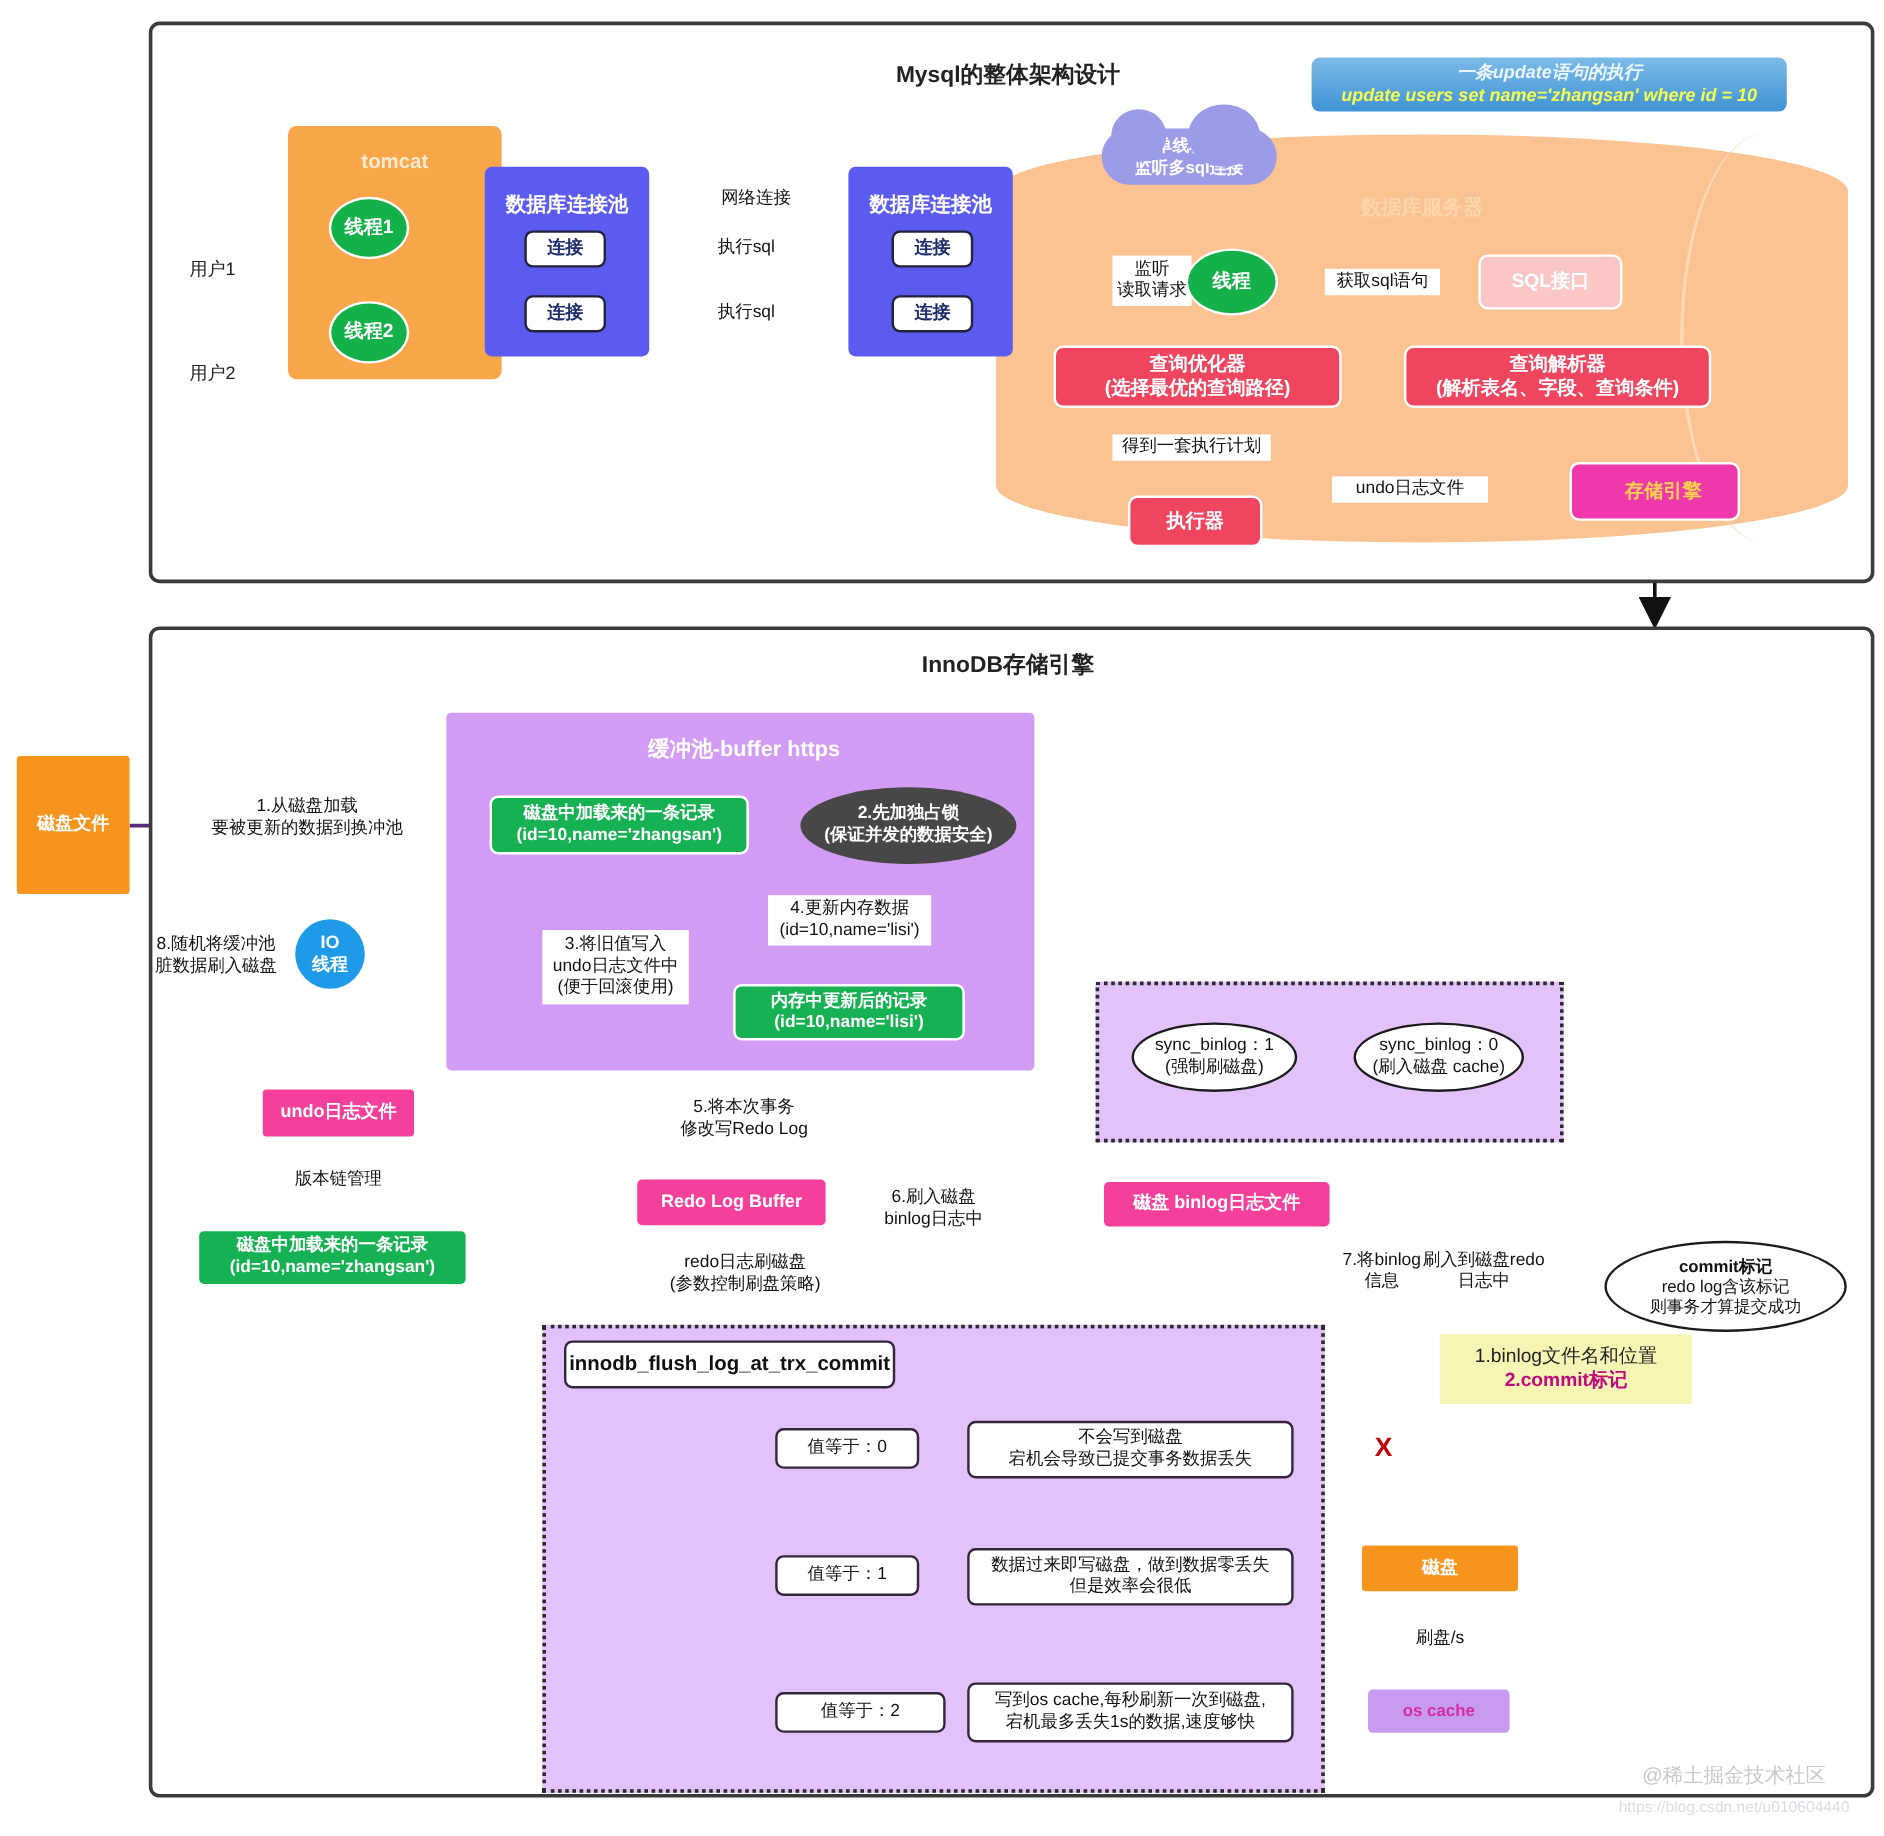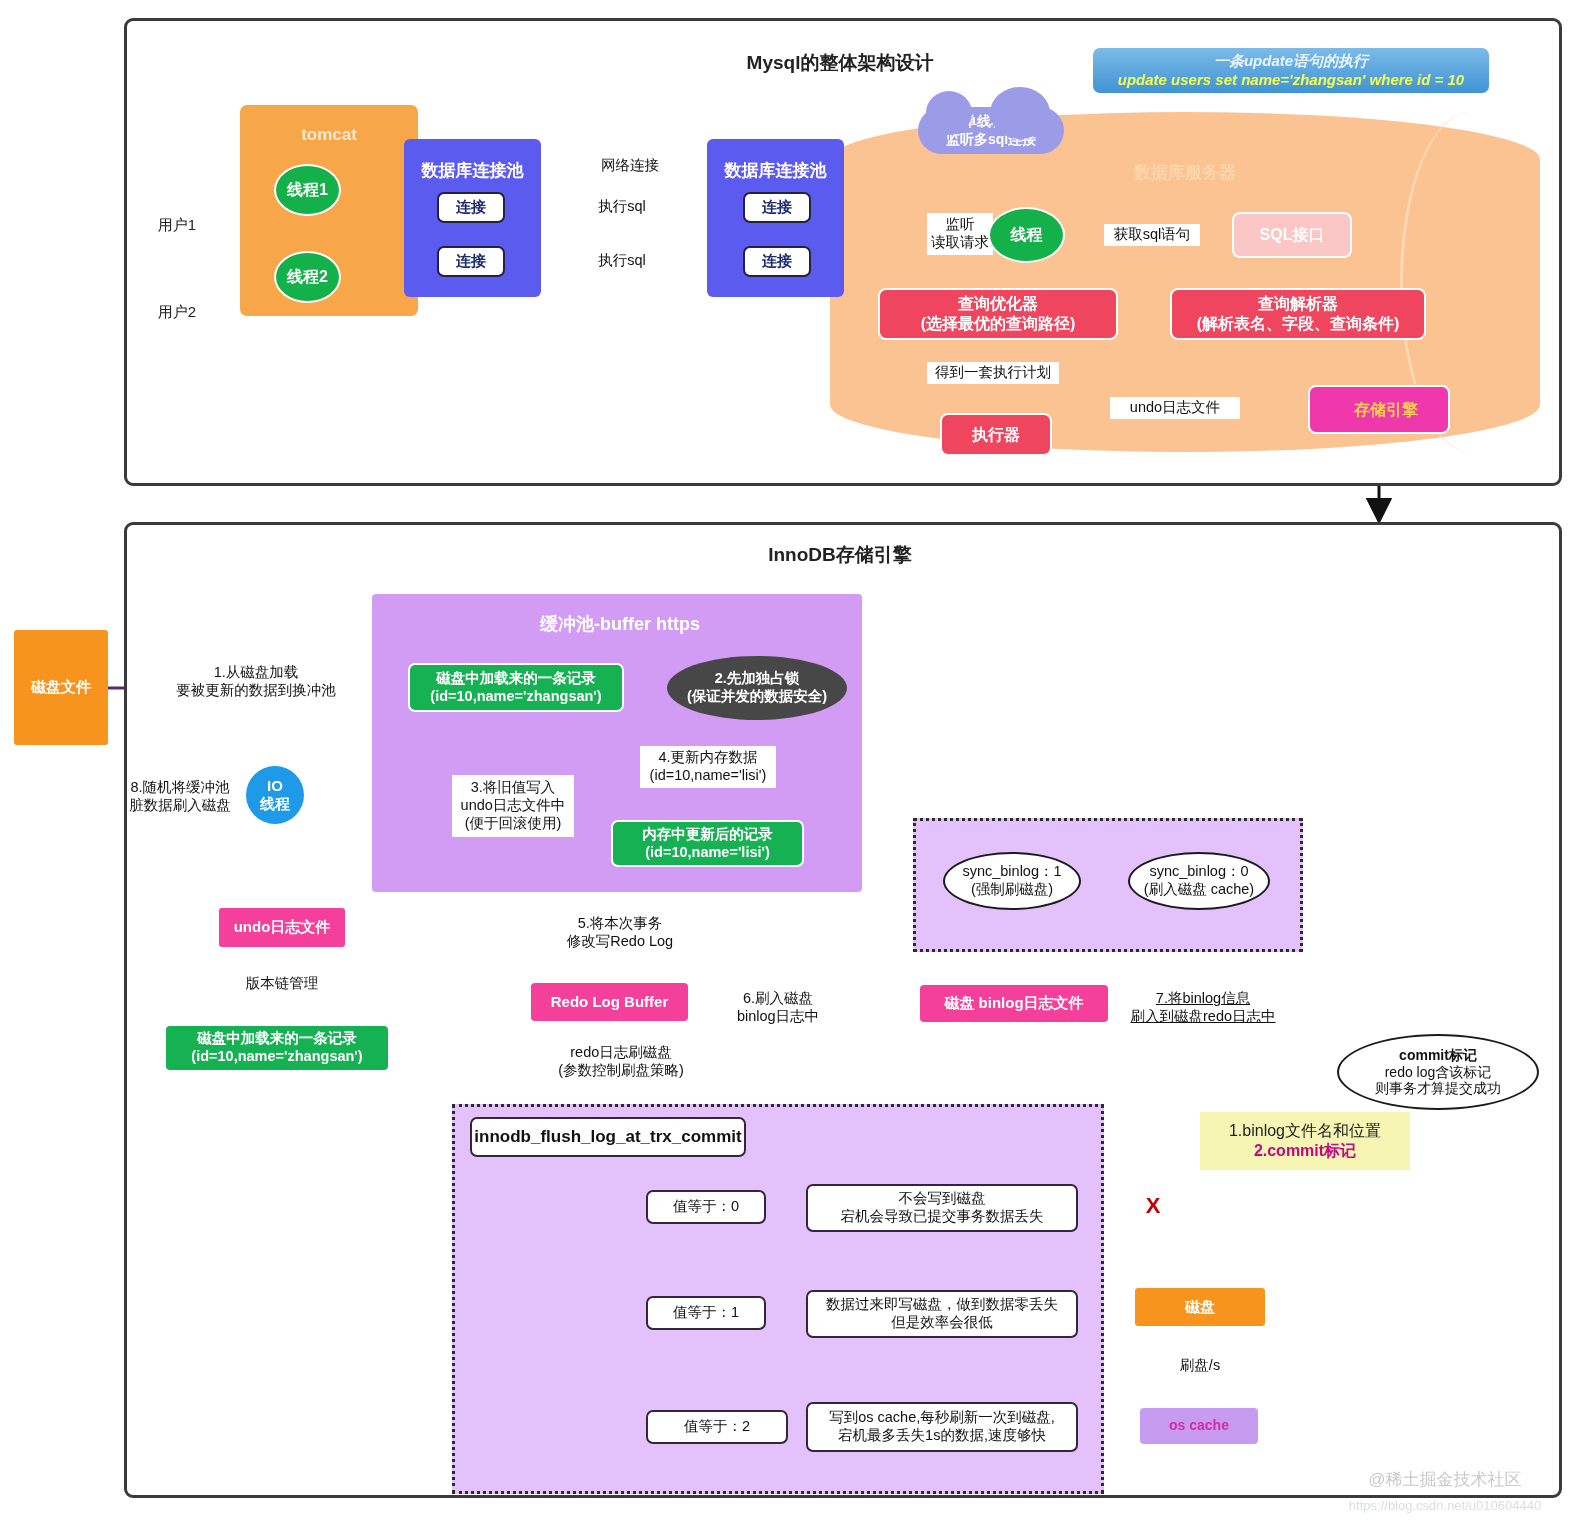--- a/index.html
+++ b/index.html
@@ -370,21 +370,21 @@
   </div>
   <div class="abs ctr wovals" style="left:1128px;top:852px;width:142px;height:58px;flex-direction:column;">
     <span>sync_binlog：0</span>
     <span>(刷入磁盘 cache)</span>
   </div>
 
   <div class="abs ctr pinkbox2" style="left:920px;top:985px;width:188px;height:37px;">
     <span>磁盘 binlog日志文件</span>
   </div>
 
-  <div class="abs ctr lblnb" style="left:1118px;top:986px;width:170px;height:44px;flex-direction:column;text-decoration:underline;">
+  <div class="abs ctr lblnb" style="left:1118px;top:1038px;width:170px;height:44px;">
     <span>7.将binlog信息</span>
     <span>刷入到磁盘redo日志中</span>
   </div>
 
   <div class="abs ctr callout" style="left:1337px;top:1034px;width:202px;height:76px;">
     <span class="c1">commit标记</span>
     <span>redo log含该标记</span>
     <span>则事务才算提交成功</span>
   </div>
 

